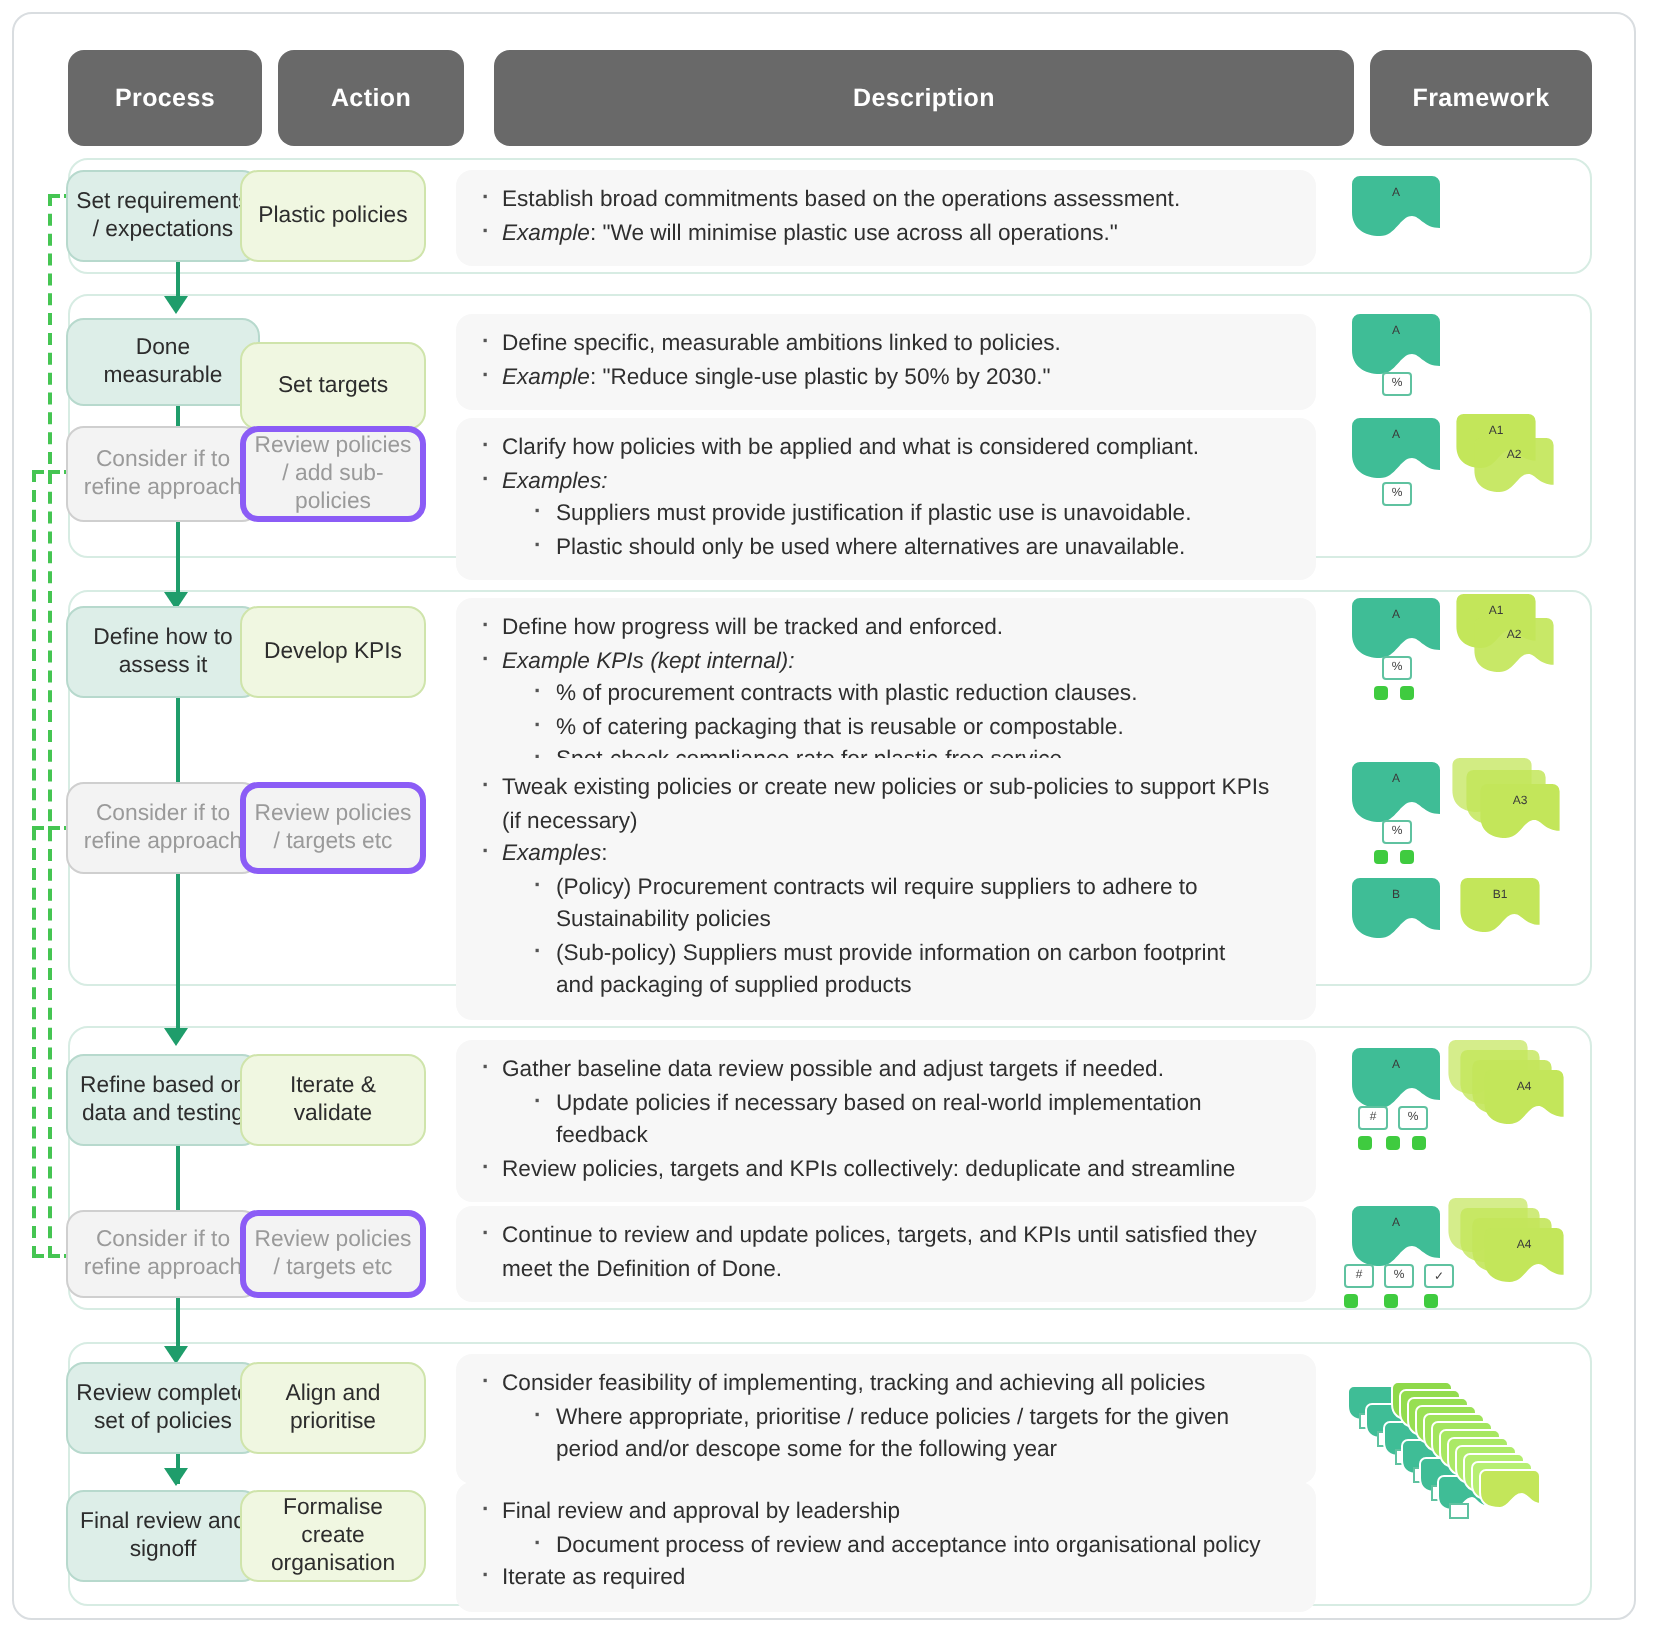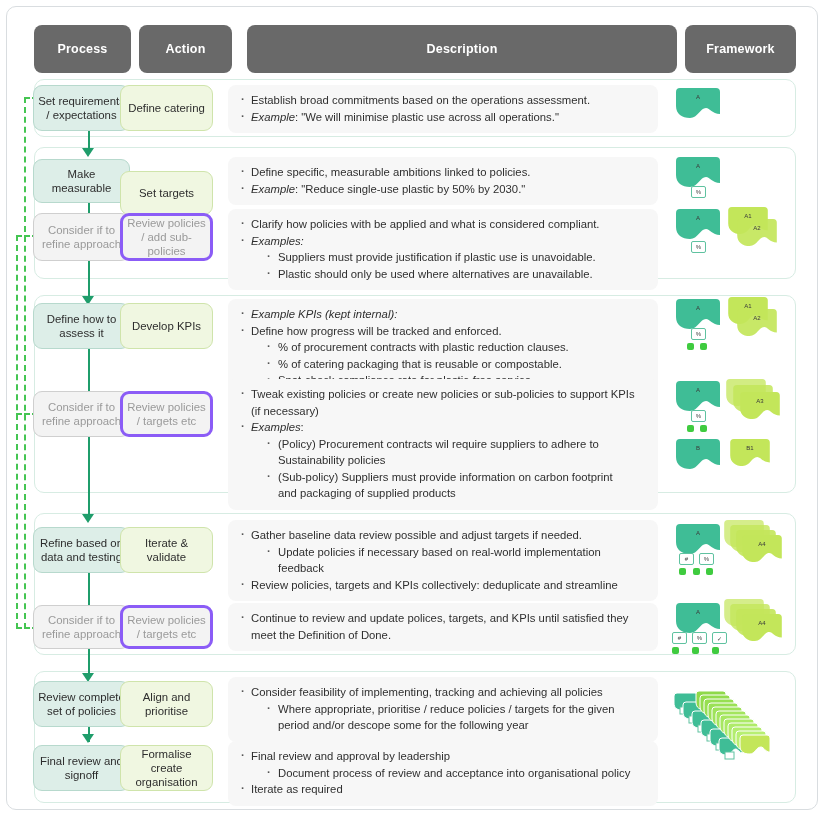--- a/index.html
+++ b/index.html
@@ -127,37 +127,37 @@
   <div class="dash-v" style="left:17px;top:90px;height:532px;"></div>
   <div class="dash-h" style="left:17px;top:90px;width:22px;"></div>
   <div class="dash-arrow" style="left:37px;top:85px;"></div>
 
   <div class="dash-h" style="left:9px;top:228px;width:30px;"></div>
   <div class="dash-h" style="left:9px;top:406px;width:30px;"></div>
   <div class="dash-h" style="left:9px;top:620px;width:30px;"></div>
   <div class="dash-v" style="left:9px;top:228px;height:394px;"></div>
 
   <div class="chip process" style="top:78px;height:46px;">Set requirements / expectations</div>
-  <div class="chip action" style="top:78px;height:46px;">Define catering</div>
+  <div class="chip action" style="top:78px;height:46px;">Plastic policies</div>
   <div class="desc" style="top:78px;">
     <ul>
       <li><span>Establish broad commitments based on the operations assessment.</span></li>
       <li><span class="it">Example</span><span>: "We will minimise plastic use across all operations."</span></li>
     </ul>
   </div>
   <div class="fw" style="top:78px;height:46px;">
     <div class="bubble" style="left:10px;top:3px;">
       <svg width="44" height="30" viewBox="0 0 44 30">
           <path d="M4 0 H40 A4 4 0 0 1 44 4 V26 C36 26 34 20 30 20 C24 20 22 30 14 30 C6 30 0 26 0 18 V4 A4 4 0 0 1 4 0 Z" fill="#3fbd96"></path>
         </svg>
       <span class="lbl">A</span>
     </div>
   </div>
 
-  <div class="chip process" style="top:152px;height:44px;">Make measurable</div>
+  <div class="chip process" style="top:152px;height:44px;">Done measurable</div>
   <div class="chip action" style="top:152px;height:44px;margin-top:12px;">Set targets</div>
   <div class="desc" style="top:150px;">
     <ul>
       <li><span>Define specific, measurable ambitions linked to policies.</span></li>
       <li><span class="it">Example</span><span>: "Reduce single-use plastic by 50% by 2030."</span></li>
     </ul>
   </div>
   <div class="fw" style="top:148px;height:52px;">
     <div class="bubble" style="left:10px;top:2px;">
       <svg width="44" height="30" viewBox="0 0 44 30">
@@ -197,22 +197,22 @@
           <path d="M4 0 H40 A4 4 0 0 1 44 4 V26 C36 26 34 20 30 20 C24 20 22 30 14 30 C6 30 0 26 0 18 V4 A4 4 0 0 1 4 0 Z" fill="#c3e65a" fill-opacity=".92"></path>
         </svg>
       <span class="lbl">A2</span>
     </div>
   </div>
 
   <div class="chip process" style="top:296px;height:46px;">Define how to assess it</div>
   <div class="chip action" style="top:296px;height:46px;">Develop KPIs</div>
   <div class="desc" style="top:292px;">
     <ul>
+      <li><span>Define how progress will be tracked and enforced.</span></li>
       <li><span class="it">Example KPIs (kept internal):</span></li>
-      <li><span>Define how progress will be tracked and enforced.</span></li>
       <li class="sub"><span>% of procurement contracts with plastic reduction clauses.</span></li>
       <li class="sub"><span>% of catering packaging that is reusable or compostable.</span></li>
       <li class="sub"><span>Spot-check compliance rate for plastic-free service.</span></li>
     </ul>
   </div>
   <div class="fw" style="top:290px;height:70px;">
     <div class="bubble" style="left:10px;top:2px;">
       <svg width="44" height="30" viewBox="0 0 44 30">
           <path d="M4 0 H40 A4 4 0 0 1 44 4 V26 C36 26 34 20 30 20 C24 20 22 30 14 30 C6 30 0 26 0 18 V4 A4 4 0 0 1 4 0 Z" fill="#3fbd96"></path>
         </svg>

